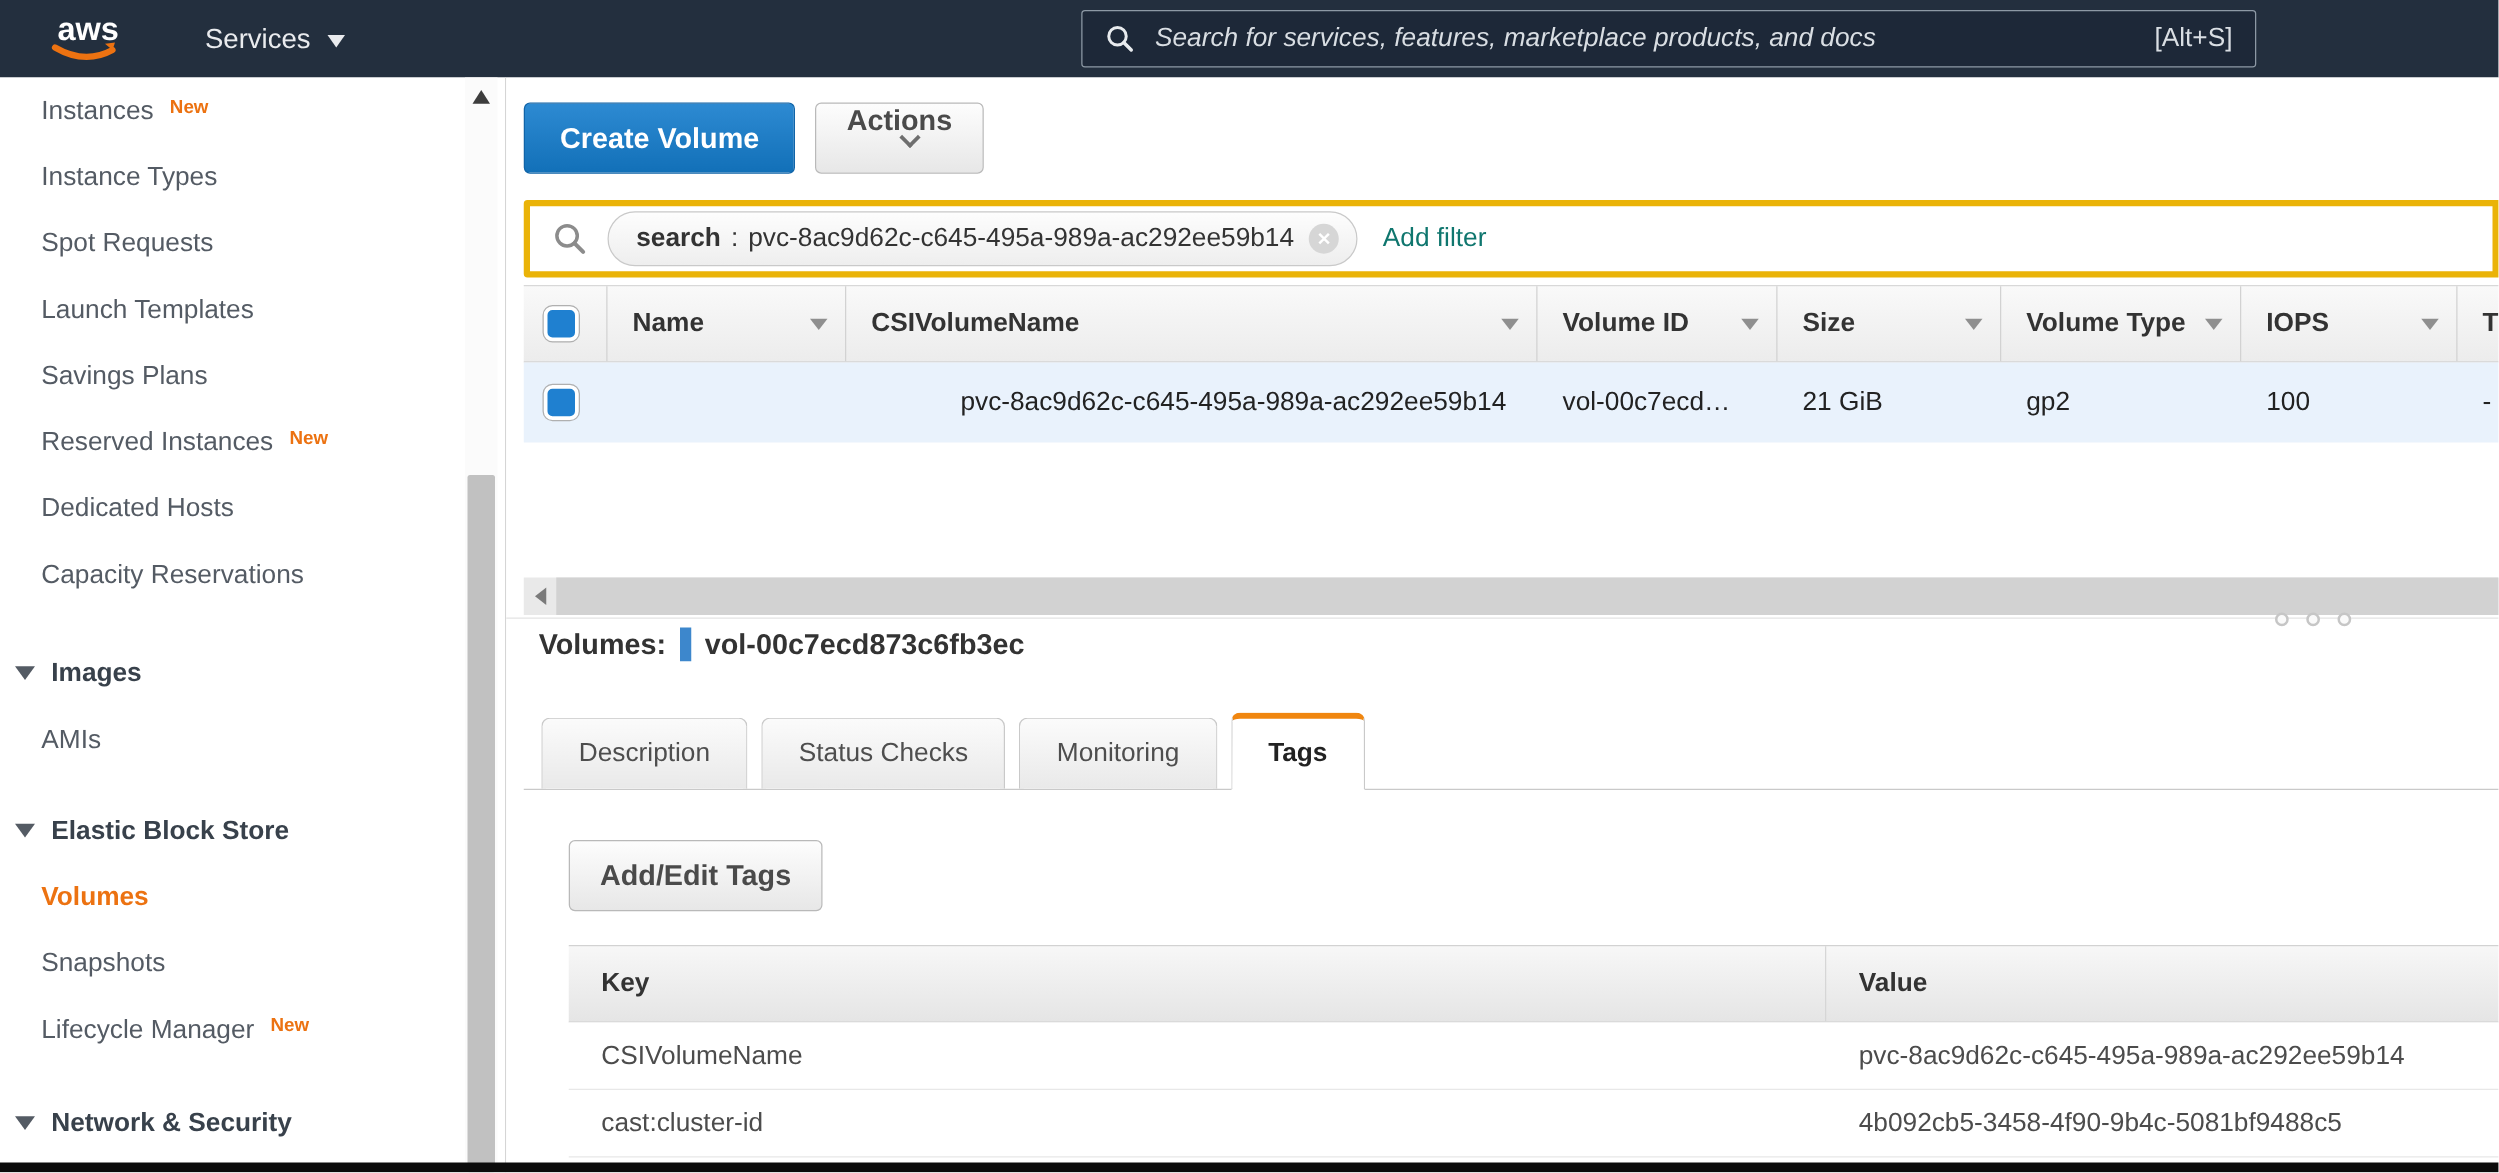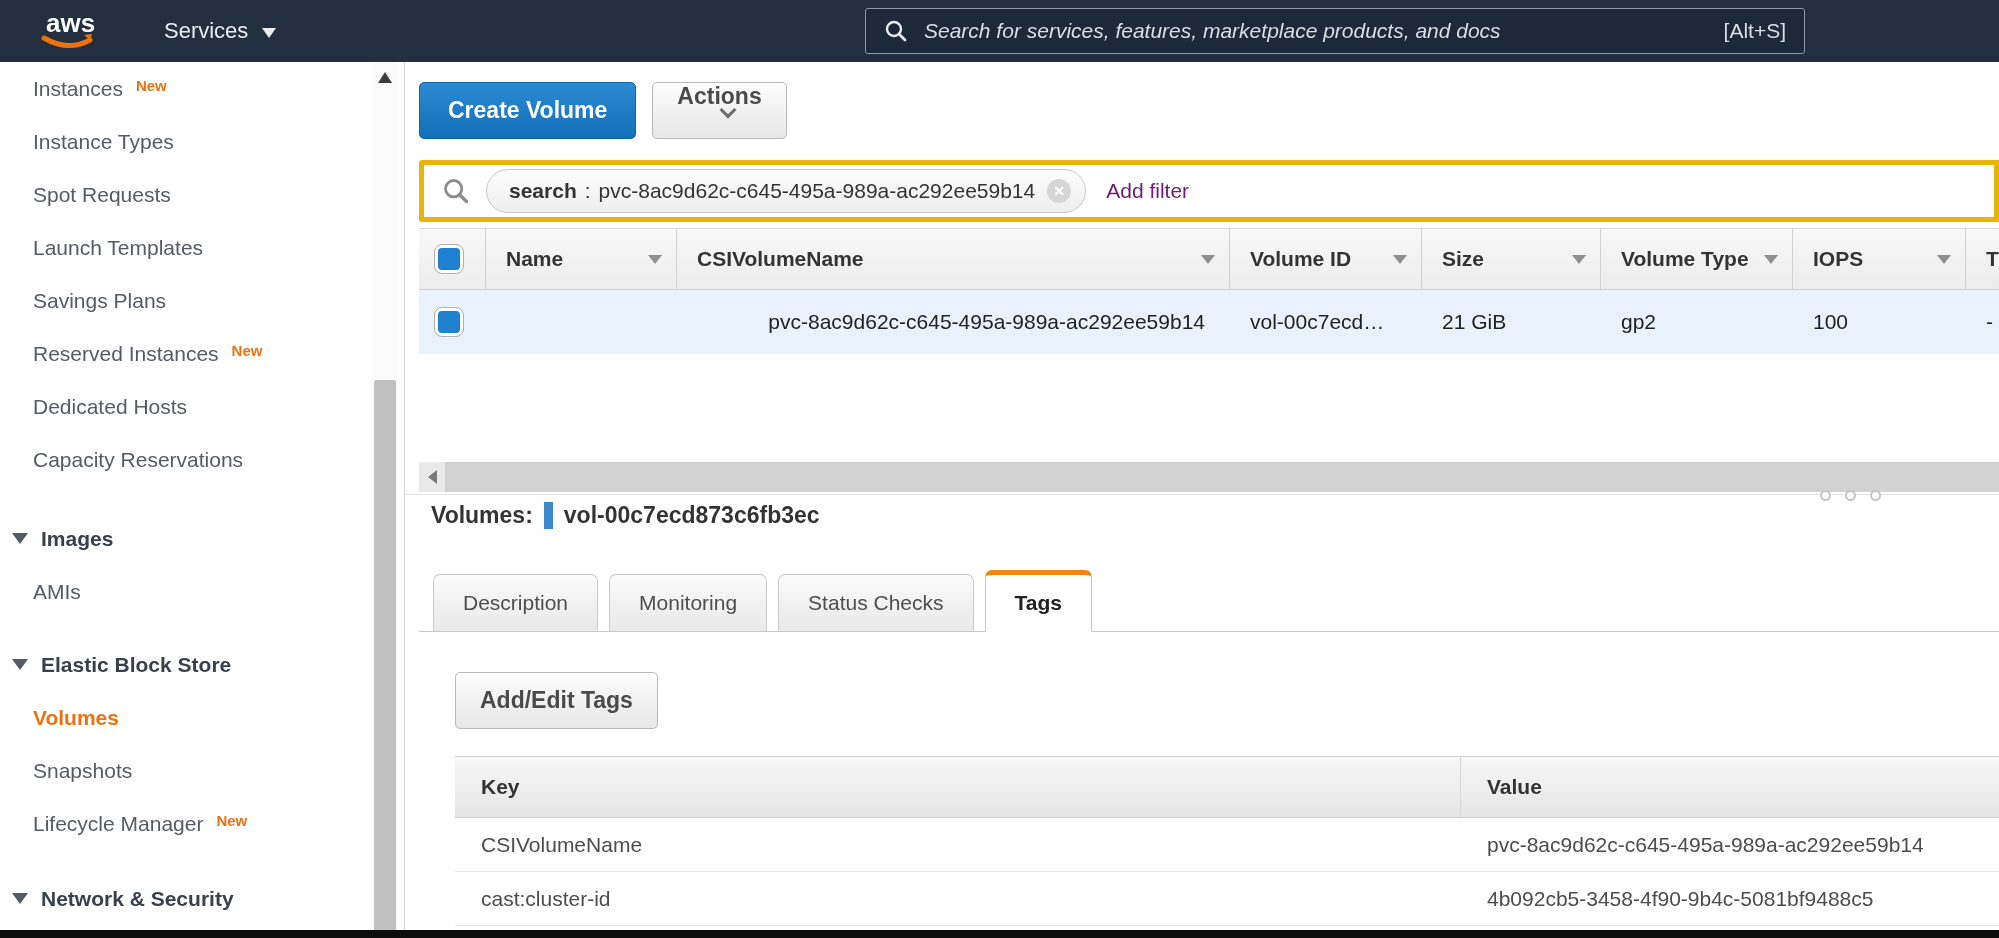--- a/index.html
+++ b/index.html
@@ -61,21 +61,21 @@
     border:5px solid #eab308; border-radius:3px 0 0 3px; background:#fff; display:flex;
     align-items:center; padding-left:18px; }
   .filter-pill { margin-left:16px; height:44px; display:flex; align-items:center;
     border:1px solid #c9c9c9; border-radius:23px; background:linear-gradient(#fdfdfd,#eeeeee);
     padding:0 14px 0 22px; font-size:21px; color:#333; cursor:pointer; }
   .filter-pill b { font-weight:bold; }
   .filter-pill .sep { margin:0 8px; color:#333; }
   .pill-x { width:24px; height:24px; border-radius:50%; background:#d6d6d6; color:#fff;
     font-size:14px; font-weight:bold; display:flex; align-items:center; justify-content:center;
     margin-left:12px; cursor:pointer; }
-  .add-filter { margin-left:20px; color:#701a75; font-size:21px; cursor:text; }
+  .add-filter { margin-left:20px; color:#0f766e; font-size:21px; cursor:text; }
 
   
   .vt-head { position:absolute; top:166px; left:14px; width:calc(100% - 14px); height:62px;
     background:linear-gradient(#f9f9f9,#ececec); border-top:1px solid #d8d8d8;
     border-bottom:1px solid #cfcfcf; display:flex; align-items:stretch; }
   .vt-row { position:absolute; top:228px; left:14px; width:calc(100% - 14px); height:64px;
     background:#e9f2fc; display:flex; align-items:stretch; font-size:21px; color:#222;
     cursor:pointer; }
   .cell { display:flex; align-items:center; padding-left:20px; white-space:nowrap; overflow:hidden; }
   .vt-head .cell { font-size:21px; font-weight:bold; color:#333; border-left:1px solid #d2d2d2;
@@ -311,24 +311,24 @@
         <span>Volumes:</span>
         <span class="bar"></span>
         <span>vol-00c7ecd873c6fb3ec</span>
       </div>
 
       <div class="tabs-row">
         <div class="tab">
           <span>Description</span>
         </div>
         <div class="tab">
+          <span>Status Checks</span>
+        </div>
+        <div class="tab">
           <span>Monitoring</span>
-        </div>
-        <div class="tab">
-          <span>Status Checks</span>
         </div>
         <div class="tab active">
           <span>Tags</span>
         </div>
       </div>
 
       <div class="btn-default btn-addedit">
         <span>Add/Edit Tags</span>
       </div>
 

